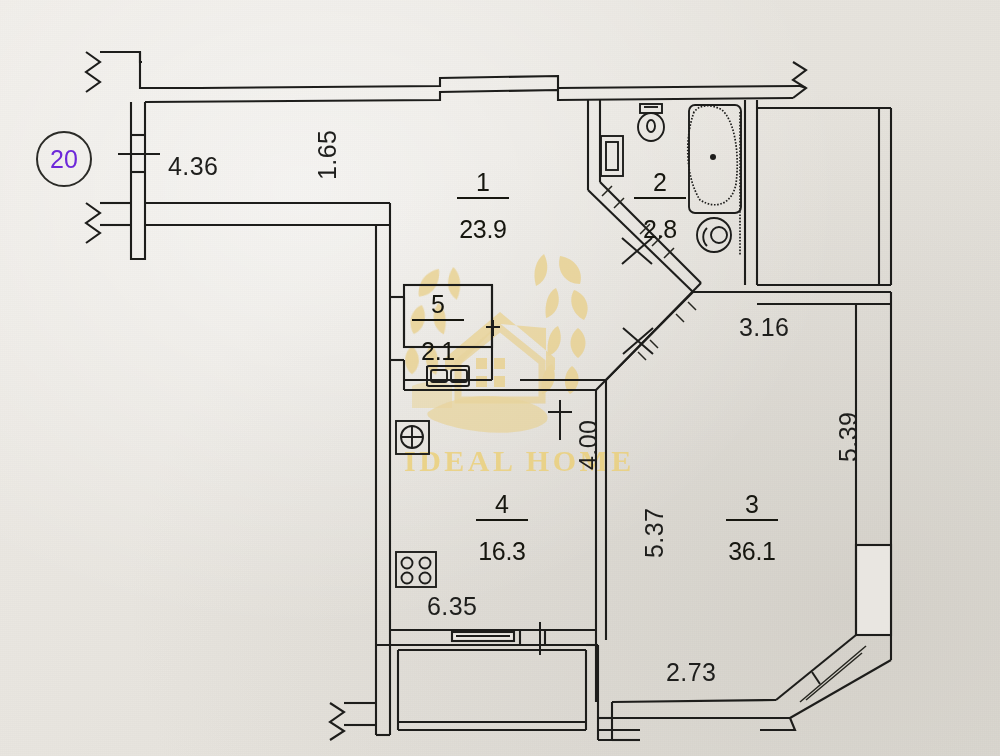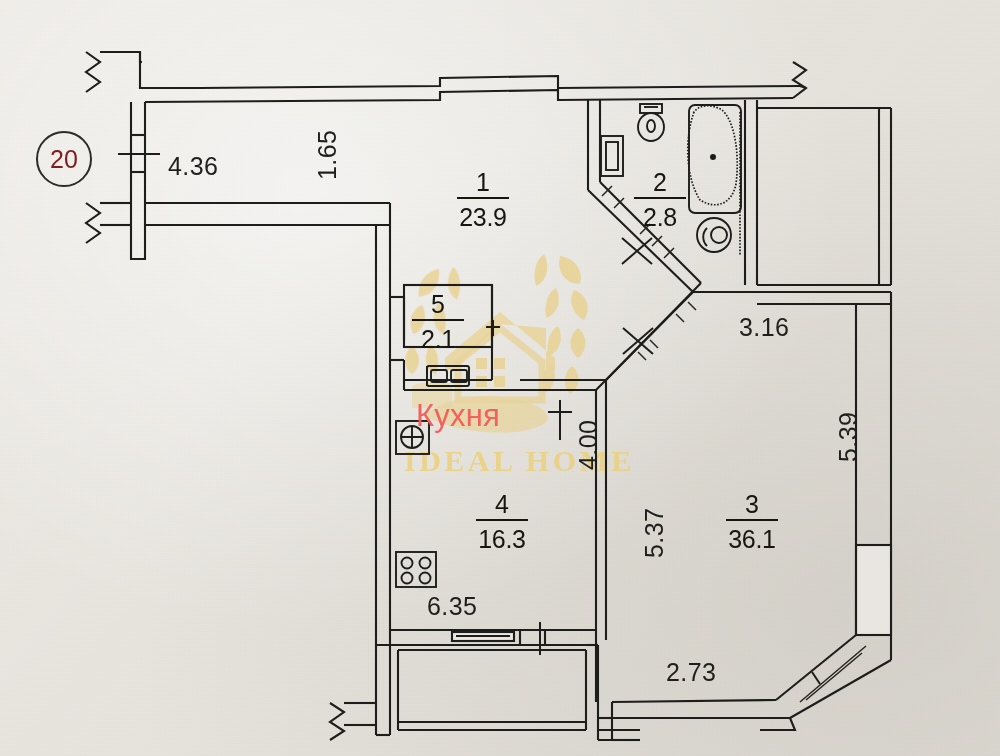--- a/index.html
+++ b/index.html
@@ -74,38 +74,38 @@
   .room-num .rn-top {
     display: block;
     border-bottom: 2.4px solid #16160f;
     padding: 0 4px 1px 4px;
     margin: 0 auto;
     width: max-content;
     min-width: 44px;
   }
   .room-num .rn-bot {
     display: block;
-    padding-top: 6px;
+    padding-top: 18px;
     letter-spacing: -0.3px;
   }
   .label-red {
     font-size: 31px;
     color: #f2615a;
     letter-spacing: .2px;
   }
   .stamp-num {
     position: absolute;
     width: 52px; height: 52px;
     border: 2.3px solid #2b2b27;
     border-radius: 50%;
     display: flex;
     align-items: center;
     justify-content: center;
     font-size: 25px;
-    color: #7f1d1d;
+    color: #6d28d9;
     background: transparent;
   }
   
   #watermark {
     position: absolute;
     left: 400px;
     top: 250px;
     width: 230px;
     height: 240px;
     pointer-events: none;
@@ -403,16 +403,15 @@
   <div class="txt room-num" style="left:476px; top:492px;">
     <span class="rn-top">4</span>
     <span class="rn-bot">16.3</span>
   </div>
 
   <div class="txt room-num" style="left:412px; top:292px;">
     <span class="rn-top">5</span>
     <span class="rn-bot">2.1</span>
   </div>
 
-  <div class="txt label-red" style="left:416px; top:398px;">Кухня</div>
 
 
 </div>
 
 </body></html>

